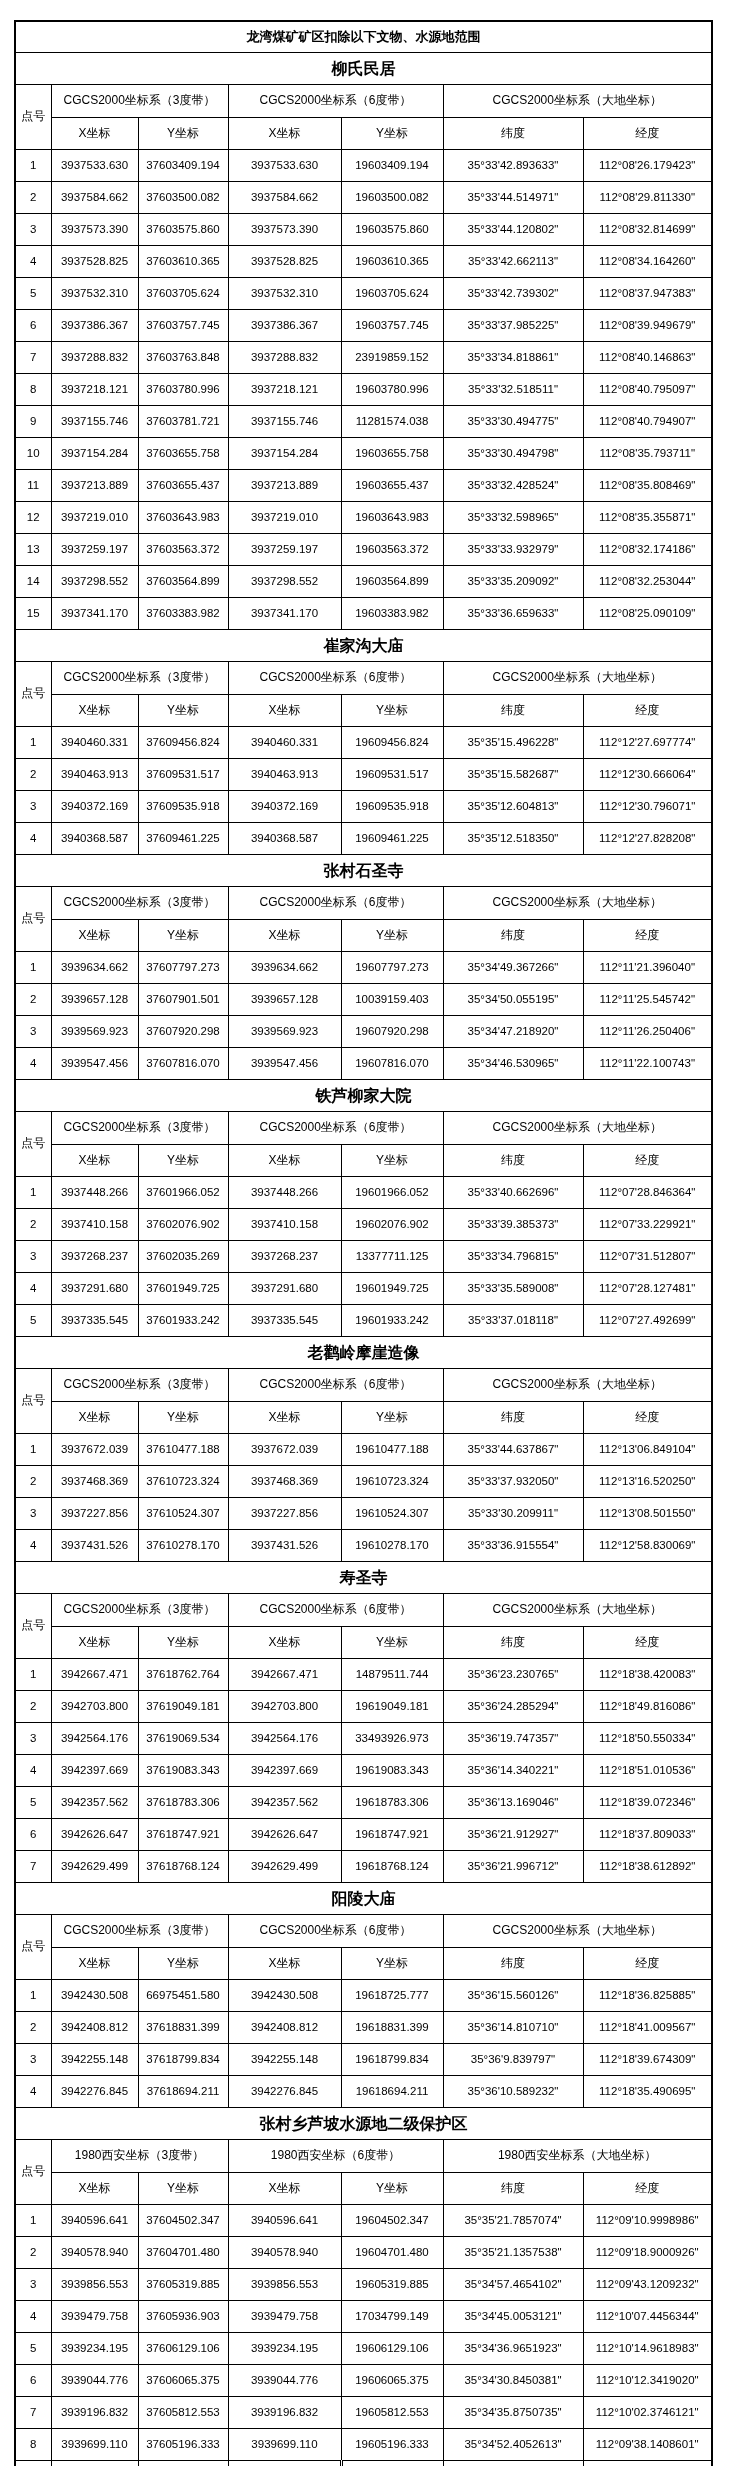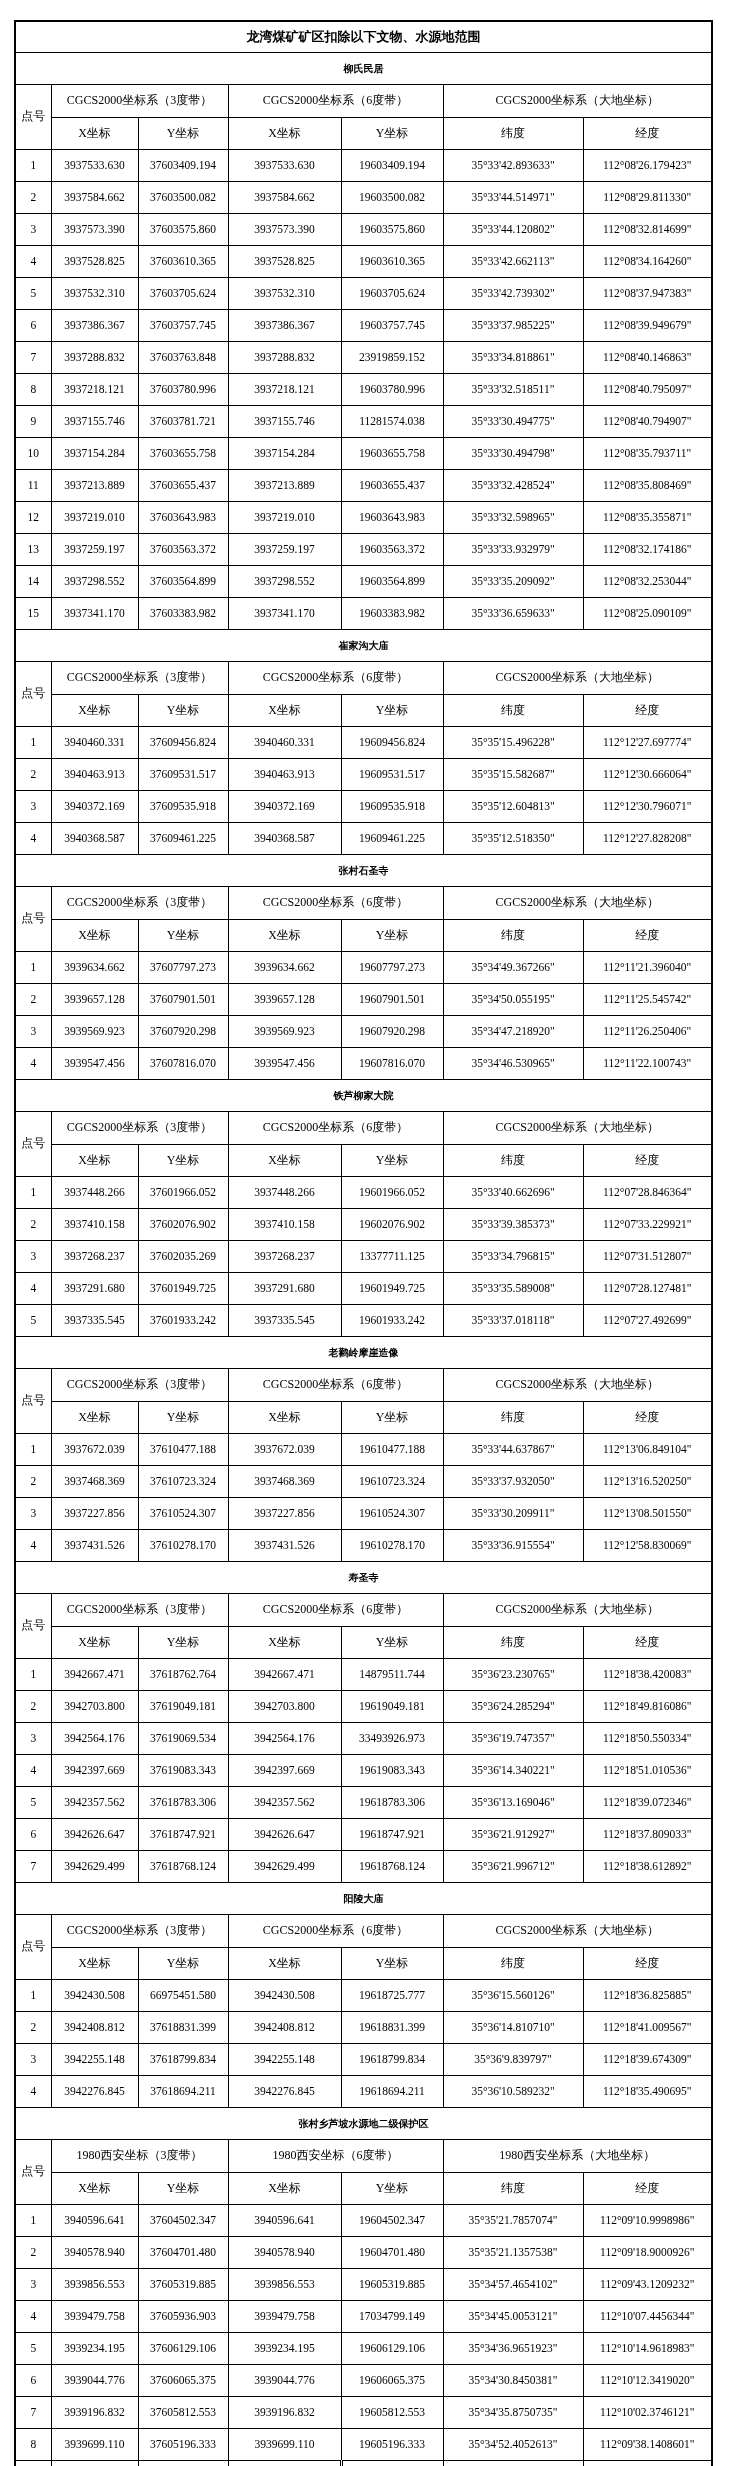--- a/index.html
+++ b/index.html
@@ -8,21 +8,20 @@
     background: #ffffff;
     width: 750px;
     min-height: 2466px;
     font-family: "Liberation Sans", "DejaVu Sans", sans-serif;
     color: #000000;
   }
   .page {
     position: relative;
     width: 750px;
     min-height: 2466px;
-    font-family: Liberation Serif, serif;
   }
   table.coord-table {
     position: absolute;
     left: 14px;
     top: 20px;
     width: 697px;
     border-collapse: collapse;
     table-layout: fixed;
     border: 2px solid #000;
   }
@@ -37,21 +36,21 @@
     overflow: hidden;
     white-space: nowrap;
   }
   tr.title-row td {
     height: 30px;
     font-weight: bold;
     font-size: 13px;
   }
   tr.section-row td {
     font-weight: bold;
-    font-size: 10px;
+    font-size: 16px;
     margin-top: 48px;
   }
   tr.header-row td {
     font-size: 12px;
     font-weight: normal;
   }
   tr.header-row td.hdr-group { height: 32px; }
   tr.data-row td.point-col { font-size: 11.5px; }
   tr.empty-row td { height: 36px; }
   tr.empty-row td.caret-border { border-left: 3px double #000; }
@@ -303,21 +302,21 @@
           <td>3939634.662</td>
           <td>19607797.273</td>
           <td>35°34'49.367266"</td>
           <td>112°11'21.396040"</td>
         </tr>
         <tr class="data-row">
           <td class="point-col">2</td>
           <td>3939657.128</td>
           <td>37607901.501</td>
           <td>3939657.128</td>
-          <td>19607901.501</td>
+          <td>10039159.403</td>
           <td>35°34'50.055195"</td>
           <td>112°11'25.545742"</td>
         </tr>
         <tr class="data-row">
           <td class="point-col">3</td>
           <td>3939569.923</td>
           <td>37607920.298</td>
           <td>3939569.923</td>
           <td>19607920.298</td>
           <td>35°34'47.218920"</td>

